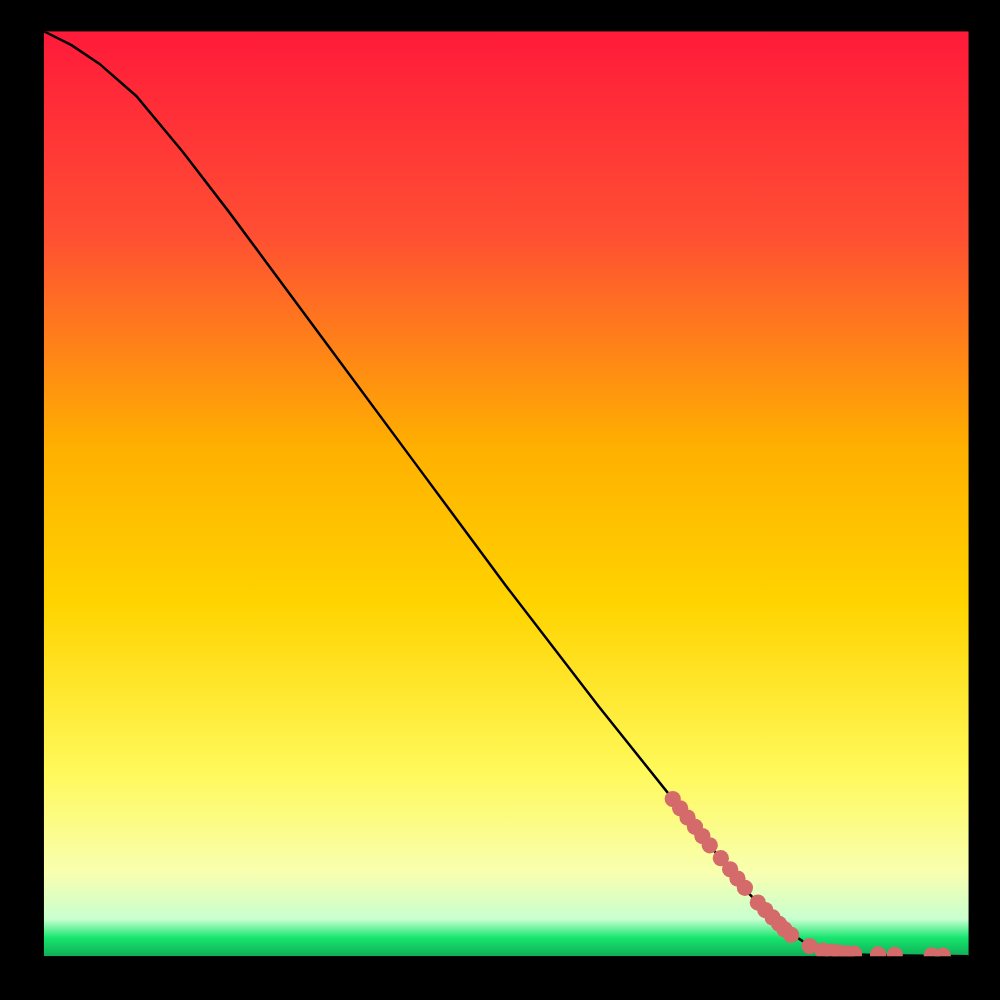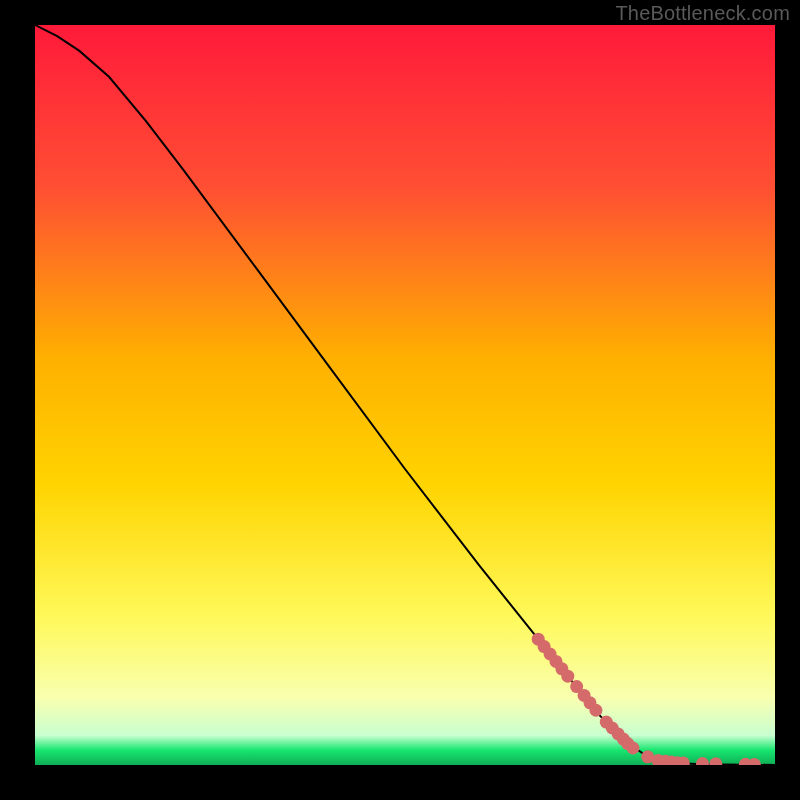--- a/index.html
+++ b/index.html
@@ -34,21 +34,20 @@
   }
   .plot-area svg {
     display: block;
   }
 </style>
 </head>
 <body>
 
 <div class="frame">
 
-  <div class="watermark">TheBottleneck.com</div>
 
   <div class="plot-area">
     <svg id="plot-svg" width="740" height="740" viewBox="0 0 740 740">
       <defs>
         <linearGradient id="bg-grad" x1="0" y1="0" x2="0" y2="1">
           <stop id="g0" offset="0%" stop-color="#ff1a3a"></stop>
           <stop id="g1" offset="22%" stop-color="#ff4f33"></stop>
           <stop id="g2" offset="45%" stop-color="#ffb000"></stop>
           <stop id="g3" offset="62%" stop-color="#ffd400"></stop>
           <stop id="g4" offset="80%" stop-color="#fff95a"></stop>

